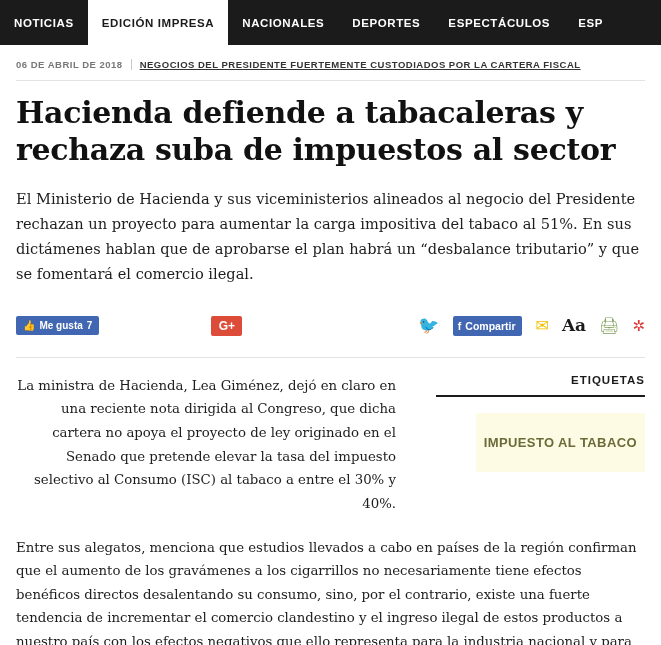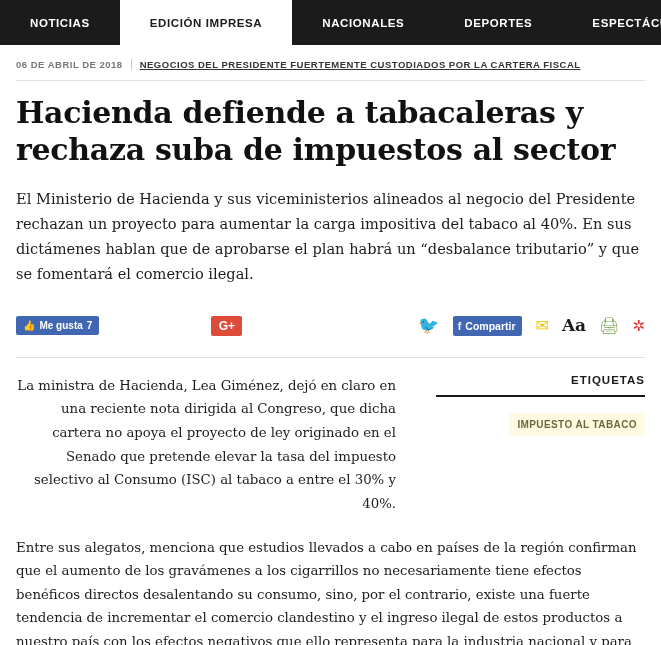--- a/index.html
+++ b/index.html
@@ -41,21 +41,21 @@
     right: 14px;
     top: 7px;
     font-size: 8px;
     font-weight: bold;
     color: #1b1b1b;
     letter-spacing: 0.5px;
   }
   .navitem {
     display: flex;
     align-items: center;
-    padding: 0 30px;
+    padding: 0 14px;
     font-size: 11.5px;
     font-weight: bold;
     letter-spacing: 0.6px;
     color: #ffffff;
     white-space: nowrap;
   }
   .navitem.active {
     background: #ffffff;
     color: #1b1b1b;
   }
@@ -199,24 +199,24 @@
     letter-spacing: 1px;
     color: #1b1b1b;
     padding-bottom: 9px;
     border-bottom: 2px solid #1b1b1b;
     margin-bottom: 16px;
   }
   .tag {
     display: inline-block;
     background: #fdfbe3;
     color: #6b6b3a;
-    font-size: 10px;
+    font-size: 13px;
     font-weight: bold;
     letter-spacing: 0.4px;
-    padding: 6px 8px;
+    padding: 22px 8px;
     border-radius: 2px;
   }
 </style>
 </head>
 <body>
 
 <div class="topnav">
   <div class="navitem">NOTICIAS</div>
   <div class="navitem active">EDICIÓN IMPRESA</div>
   <div class="navitem">NACIONALES</div>
@@ -226,21 +226,21 @@
 </div>
 
 <div class="kicker">
   <span class="date">06 DE ABRIL DE 2018</span>
   <span class="sep"></span>
   <span class="epigraph">NEGOCIOS DEL PRESIDENTE FUERTEMENTE CUSTODIADOS POR LA CARTERA FISCAL</span>
 </div>
 
 <h1 class="headline">Hacienda defiende a tabacaleras y rechaza suba de impuestos al sector</h1>
 
-<p class="lead">El Ministerio de Hacienda y sus viceministerios alineados al negocio del Presidente rechazan un proyecto para aumentar la carga impositiva del tabaco al 40%. En sus dictámenes hablan que de aprobarse el plan habrá un “desbalance tributario” y que se fomentará el comercio ilegal.</p>
+<p class="lead">El Ministerio de Hacienda y sus viceministerios alineados al negocio del Presidente rechazan un proyecto para aumentar la carga impositiva del tabaco al 51%. En sus dictámenes hablan que de aprobarse el plan habrá un “desbalance tributario” y que se fomentará el comercio ilegal.</p>
 
 <div class="sharebar">
   <div class="fb-like">
     <span class="thumb">👍</span>
     <span>Me gusta</span>
     <span>7</span>
   </div>
   <div class="gplus">G+</div>
 
   <div class="share-right">

